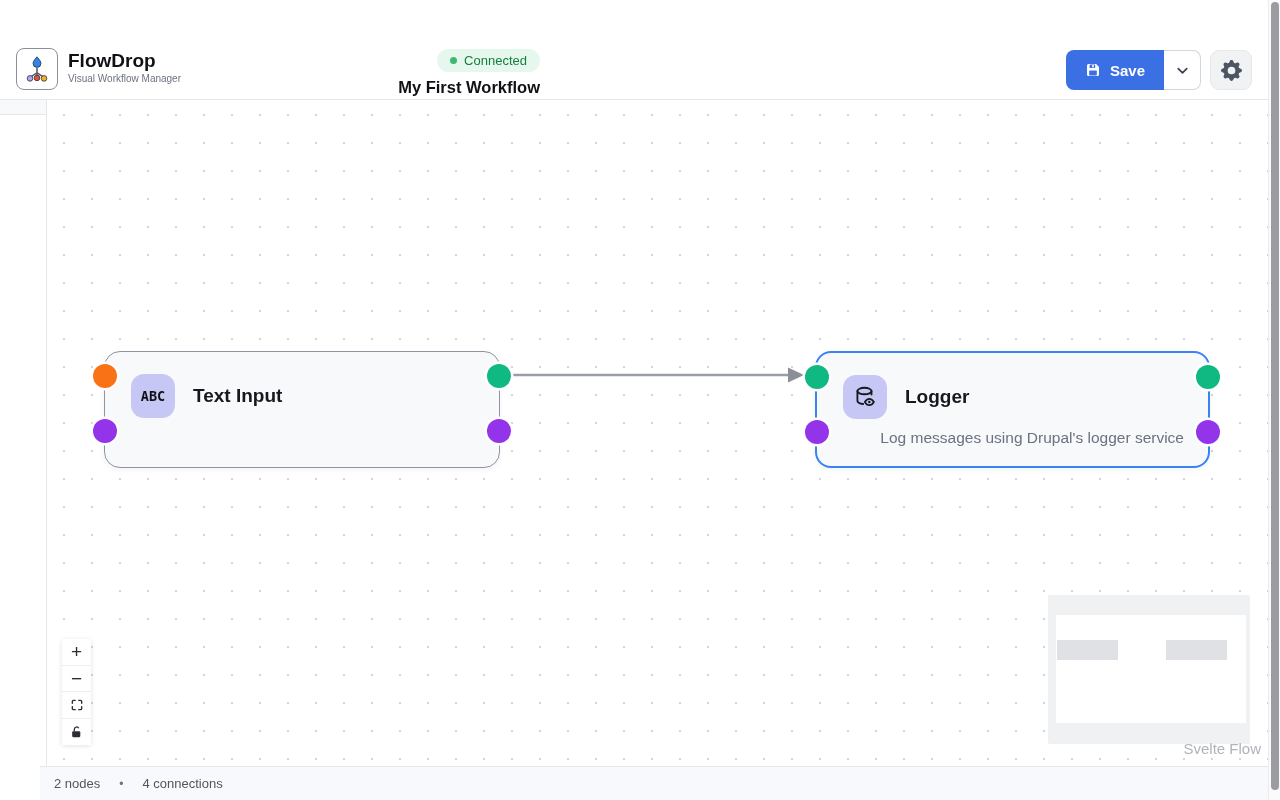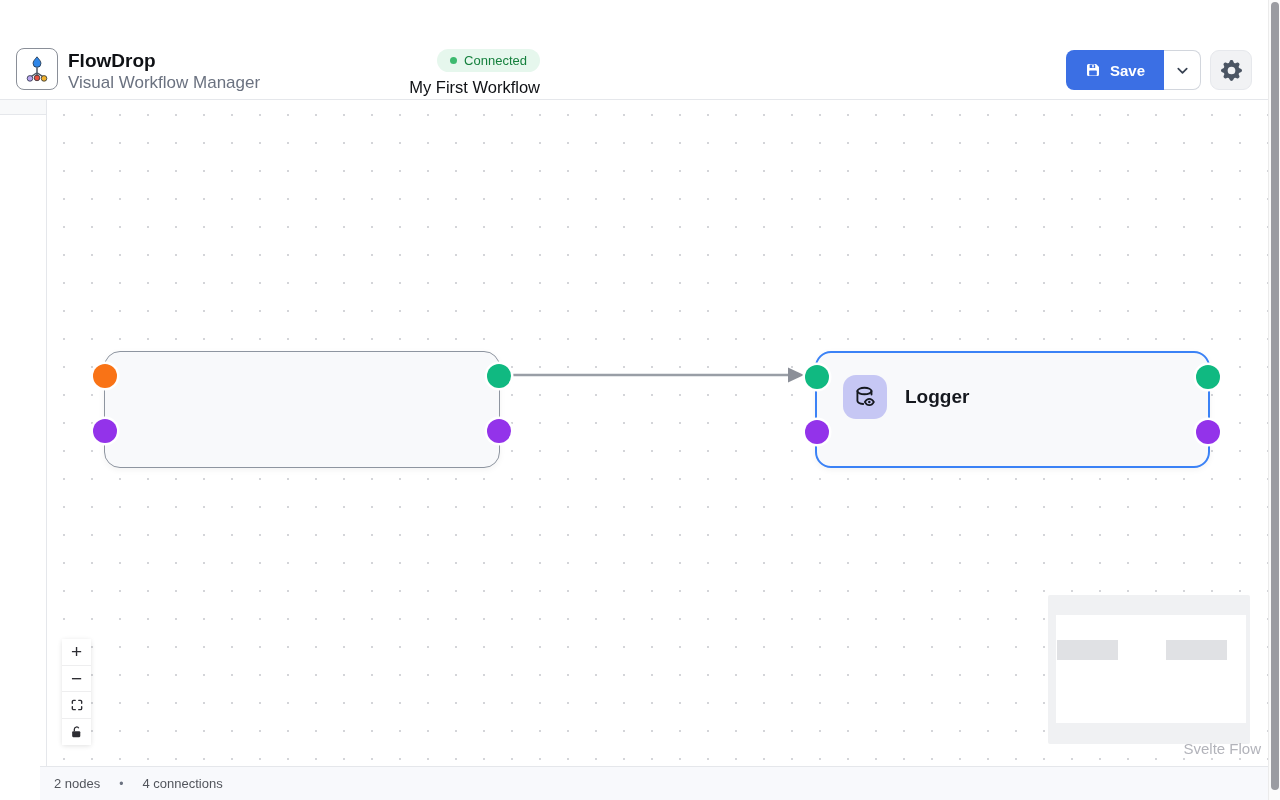--- a/index.html
+++ b/index.html
@@ -15,33 +15,33 @@
   .header {
     position: absolute; left: 0; top: 0; width: 1280px; height: 59px;
     background: #ffffff; border-bottom: 1px solid #e5e7eb; z-index: 30; margin-top: 41px;
   }
   .logo-box {
     position: absolute; left: 16px; top: 7px; width: 42px; height: 42px;
     border: 1.5px solid #8a8f98; border-radius: 8px; background: #fff;
     display: flex; align-items: center; justify-content: center;
   }
   .app-name { position: absolute; left: 68px; top: 9px; font-size: 19px; font-weight: 700; color: #0f1115; }
-  .app-subtitle { position: absolute; left: 68px; top: 32px; font-size: 17px; color: #6b7280; }
+  .app-subtitle { position: absolute; left: 68px; top: 32px; font-size: 10px; color: #6b7280; }
 
   .header-center {
     position: absolute; left: 300px; top: 8px; width: 240px;
     display: flex; flex-direction: column; align-items: flex-end;
   }
   .badge {
     display: inline-flex; align-items: center; gap: 7px;
     background: #e6f7ed; border-radius: 999px; padding: 4px 13px;
     font-size: 13px; color: #15803d; font-weight: 500;
   }
   .badge-dot { width: 7px; height: 7px; border-radius: 50%; background: #3dba6f; }
-  .workflow-name { margin-top: 6px; font-size: 16.5px; font-weight: 400; color: #0f1115; }
+  .workflow-name { margin-top: 6px; font-size: 16.5px; font-weight: 700; color: #0f1115; }
 
   .header-right { position: absolute; right: 28px; top: 9px; display: flex; gap: 9px; }
   .save-split { display: flex; }
   .save-btn {
     display: flex; align-items: center; gap: 9px; height: 40px; padding: 0 19px;
     background: #3b6fe4; color: #fff; font-size: 15px; font-weight: 700;
     border: none; border-radius: 8px 0 0 8px; cursor: pointer;
   }
   .save-caret {
     width: 37px; height: 40px; background: #fff; border: 1px solid #d2d6dd;
@@ -216,39 +216,46 @@
 <div class="canvas">
 
   <svg class="edge-svg" width="1221" height="707">
     <g>
       <line x1="453" y1="316" x2="742" y2="316" stroke="#999ea6" stroke-width="2.5"></line>
       <polygon points="741,308.5 757,316 741,323.5" fill="#8b8f98"></polygon>
     </g>
   </svg>
 
   <div class="node node-default" style="left:57px; top:292px;">
+    <div class="node-head">
+      <div class="node-icon">
+        <span class="abc-glyph">ABC</span>
+      </div>
+      <div class="node-title">Text Input</div>
+    </div>
     <span class="handle h-orange h-left h-top"></span>
     <span class="handle h-purple h-left h-bottom"></span>
     <span class="handle h-green h-right h-top"></span>
     <span class="handle h-purple h-right h-bottom"></span>
   </div>
 
   <div class="node node-selected" style="left:768px; top:292px; width:395px;">
     <div class="node-head">
       <div class="node-icon">
         <svg width="26" height="26" viewBox="0 0 24 24" fill="none" stroke="#15181e" stroke-width="1.7" stroke-linecap="round">
           <ellipse cx="11.5" cy="6.5" rx="6.5" ry="3"></ellipse>
           <path d="M5 6.5v9c0 1.5 2.3 2.7 5.3 2.95"></path>
           <path d="M18 6.5v3.2"></path>
           <path d="M11.8 16.6c1.1-1.9 2.7-2.9 4.2-2.9s3.1 1 4.2 2.9c-1.1 1.9-2.7 2.9-4.2 2.9s-3.1-1-4.2-2.9z" stroke-width="1.5"></path>
           <circle cx="16" cy="16.6" r="1.15" fill="#15181e" stroke="none"></circle>
         </svg>
       </div>
       <div class="node-title">Logger</div>
     </div>
+    <div class="node-desc">Log messages using Drupal's logger service</div>
     <span class="handle h-green h-left h-top"></span>
     <span class="handle h-purple h-left h-bottom"></span>
     <span class="handle h-green h-right h-top"></span>
     <span class="handle h-purple h-right h-bottom"></span>
   </div>
 
   <div class="controls">
     <button class="ctrl-btn">
       <span>+</span>
     </button>

